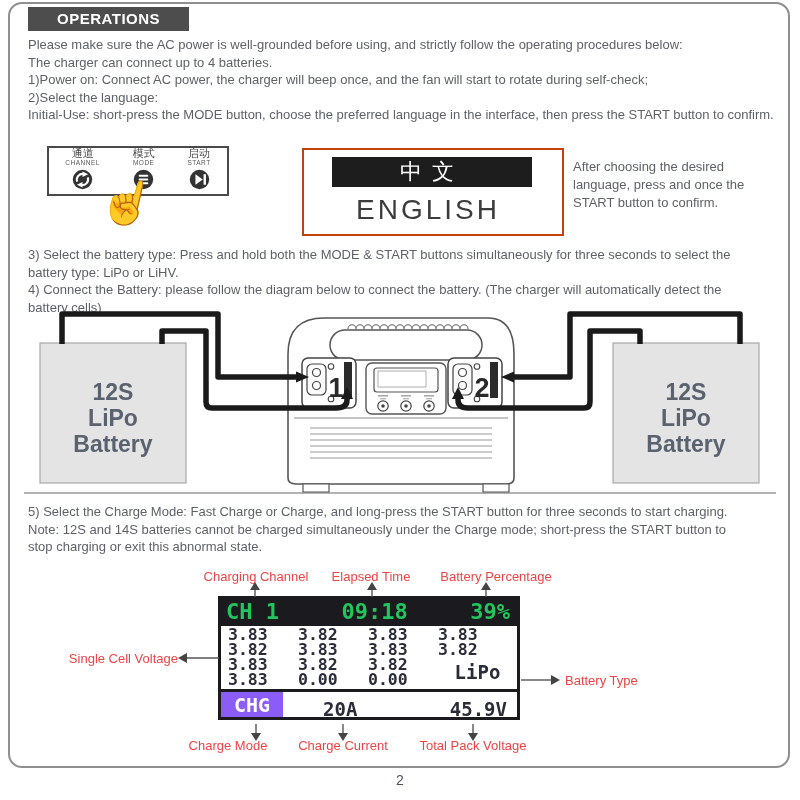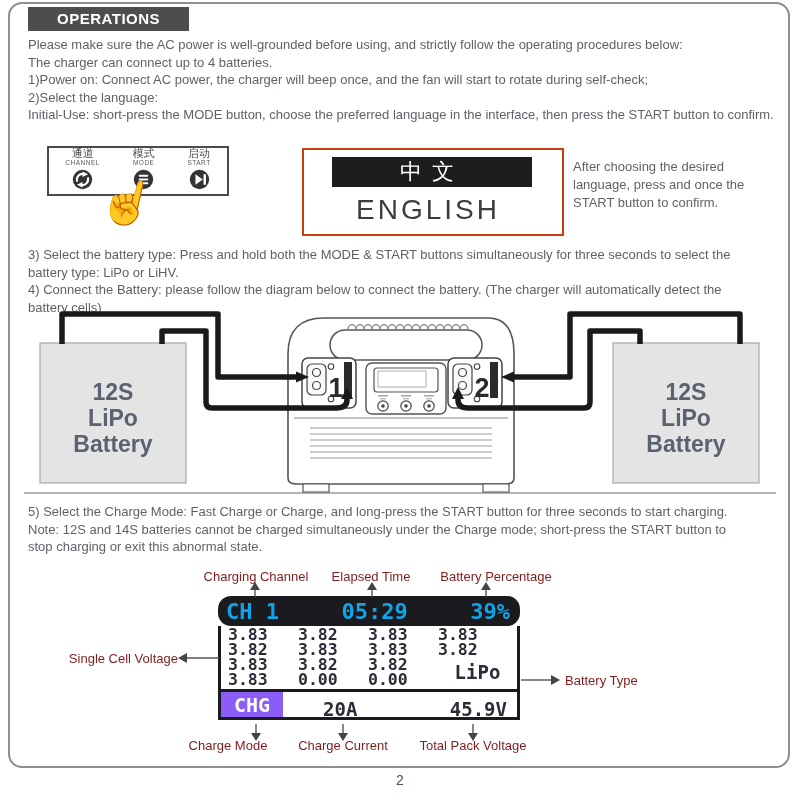--- a/index.html
+++ b/index.html
@@ -27,33 +27,33 @@
   .lang-box{position:absolute;left:302px;top:148px;width:258px;height:84px;border:2px solid #c2410c;background:#fff;}
   .lang-selected{position:absolute;left:28px;top:7px;width:200px;height:30px;background:#1d1d1d;color:#fff;
         font-size:22px;display:flex;align-items:center;justify-content:center;letter-spacing:10px;}
   .lang-en{position:absolute;left:0;right:10px;top:44px;text-align:center;font-size:28px;color:#3c3c3c;letter-spacing:3px;}
   .lang-note{position:absolute;left:573px;top:158px;width:198px;line-height:18px;}
 
   .diagram-svg{position:absolute;left:0;top:300px;}
 
   
   .lcd{position:absolute;left:218px;top:596px;width:302px;font-family:"DejaVu Sans Mono",monospace;}
-  .lcd-header{height:30px;background:#1b1b1f;color:#0ea5e9;display:flex;align-items:center;
-        justify-content:space-between;padding:0 10px 0 8px;font-size:22px;font-weight:bold;border-radius:13px;}
+  .lcd-header{height:30px;background:#1b1b1f;color:#22c55e;display:flex;align-items:center;
+        justify-content:space-between;padding:0 10px 0 8px;font-size:22px;font-weight:bold;}
   .lcd-mid{box-sizing:border-box;height:66px;border:3px solid #1b1b1f;border-top:none;background:#fff;
         display:grid;grid-template-columns:70px 70px 70px 1fr;grid-auto-rows:15px;
         padding:1px 0 0 7px;font-size:16.5px;font-weight:bold;color:#2a2c38;}
   .lcd-mid span{line-height:15px;}
   .lipo-cell{grid-column:4;grid-row:3/5;display:flex;align-items:center;justify-content:center;font-size:19px;}
   .lcd-footer{box-sizing:border-box;height:28px;border:3px solid #1b1b1f;border-top:none;display:flex;
         font-size:19px;font-weight:bold;color:#2a2c38;background:#fff;}
   .chg-cell{width:62px;background:#8b5cf6;color:#fff;display:flex;align-items:center;justify-content:center;font-size:20px;}
   .footer-vals{flex:1;display:flex;align-items:center;justify-content:space-between;padding:9px 10px 0 40px;}
 
-  .ann{position:absolute;color:#7f1d1d;font-size:13px;white-space:nowrap;}
+  .ann{position:absolute;color:#ef4444;font-size:13px;white-space:nowrap;}
   .ann.center{transform:translateX(-50%);}
   .arrows{position:absolute;left:0;top:0;pointer-events:none;}
   .page-num{position:absolute;left:0;right:0;top:772px;text-align:center;font-size:14px;color:#4c5560;}
 </style>
 </head>
 <body>
 
 <div class="page">
   <div class="frame"></div>
 
@@ -203,21 +203,21 @@
   </svg>
 
   <div class="steps5 body-text">
     <div>5) Select the Charge Mode: Fast Charge or Charge, and long-press the START button for three seconds to start charging.</div>
     <div>Note: 12S and 14S batteries cannot be charged simultaneously under the Charge mode; short-press the START button to stop charging or exit this abnormal state.</div>
   </div>
 
   <div class="lcd">
     <div class="lcd-header">
       <span>CH 1</span>
-      <span>05:29</span>
+      <span>09:18</span>
       <span>39%</span>
     </div>
     <div class="lcd-mid">
       <span>3.83</span>
       <span>3.82</span>
       <span>3.83</span>
       <span>3.83</span>
       <span>3.82</span>
       <span>3.83</span>
       <span>3.83</span>

